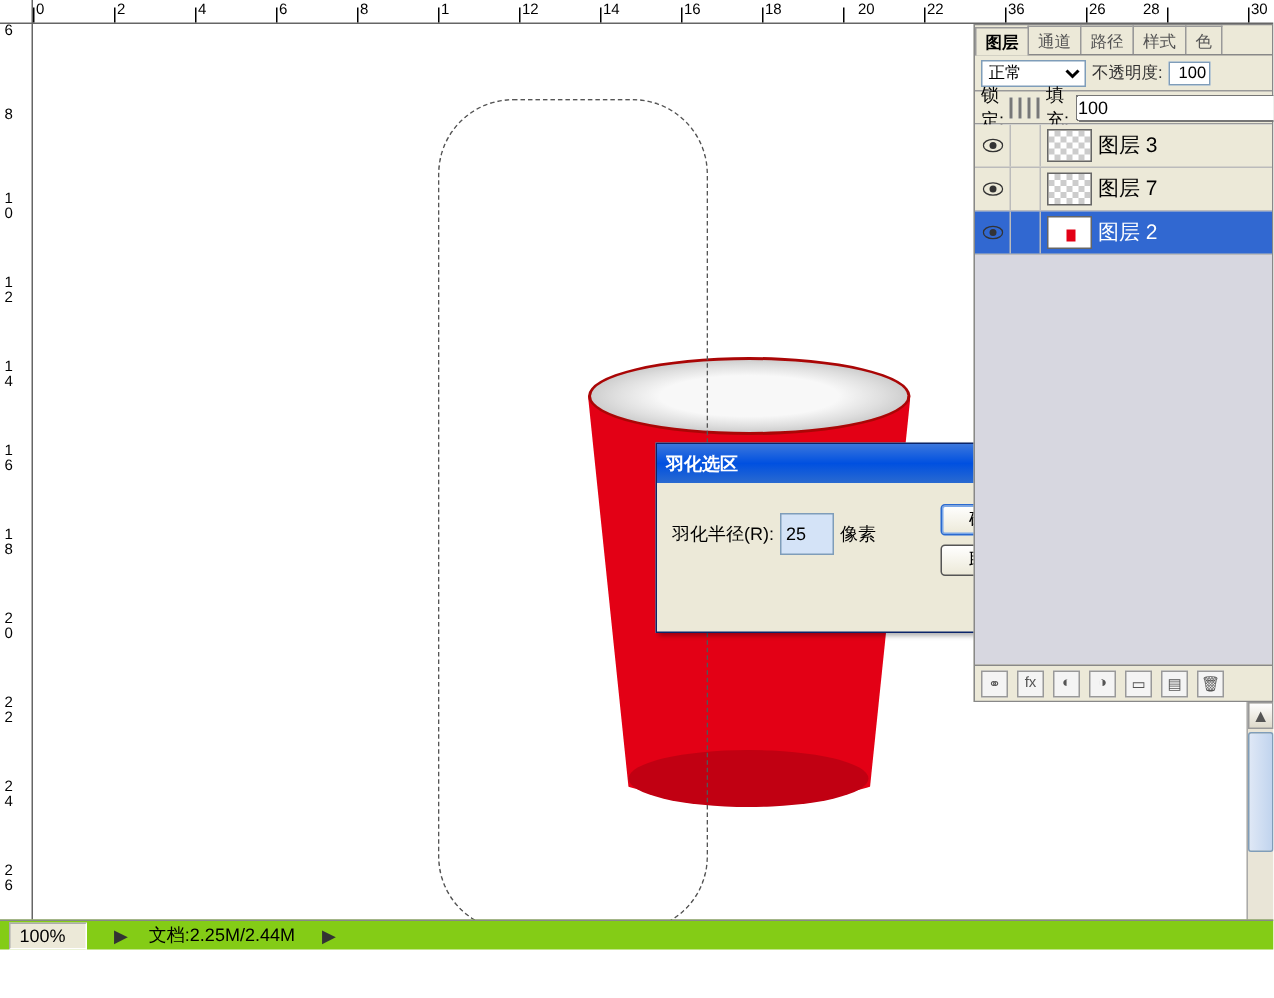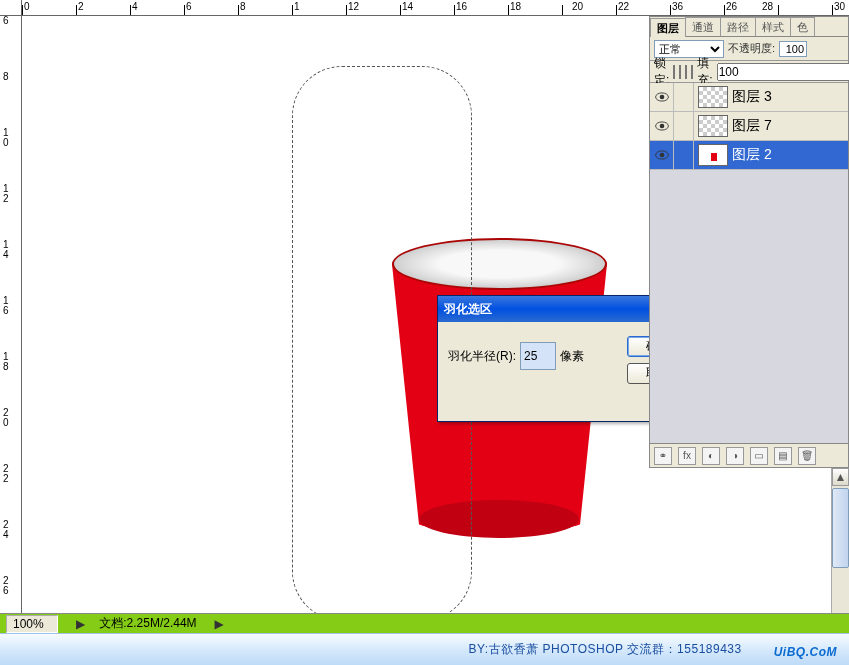--- a/index.html
+++ b/index.html
@@ -237,18 +237,14 @@
     <div class="thumb"></div>
   </div>
 
   <div class="statusbar">
     <span class="box zoom">100%</span>
     <span class="tri">▶</span>
     <span>文档:2.25M/2.44M</span>
     <span class="tri">▶</span>
   </div>
 
-  <div class="footer">
-    <span class="by">BY:古欲香萧  PHOTOSHOP 交流群：155189433</span>
-    <span class="logo"><span>UiBQ.CoM</span></span>
-  </div>
 
 </div>
 
 </body></html>

